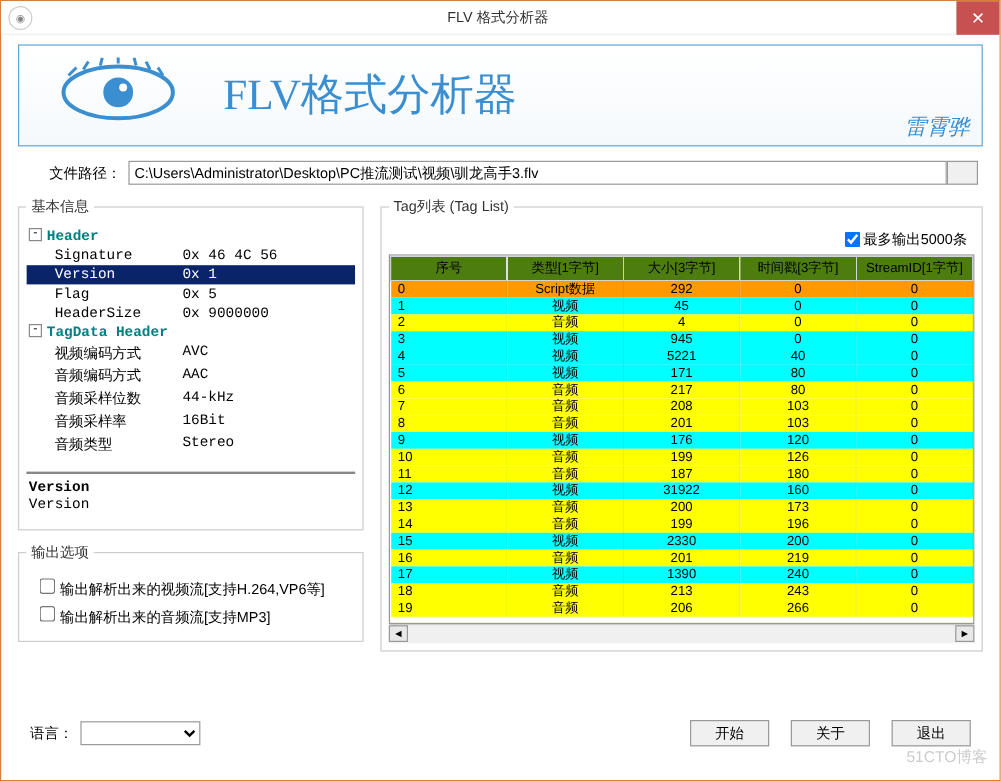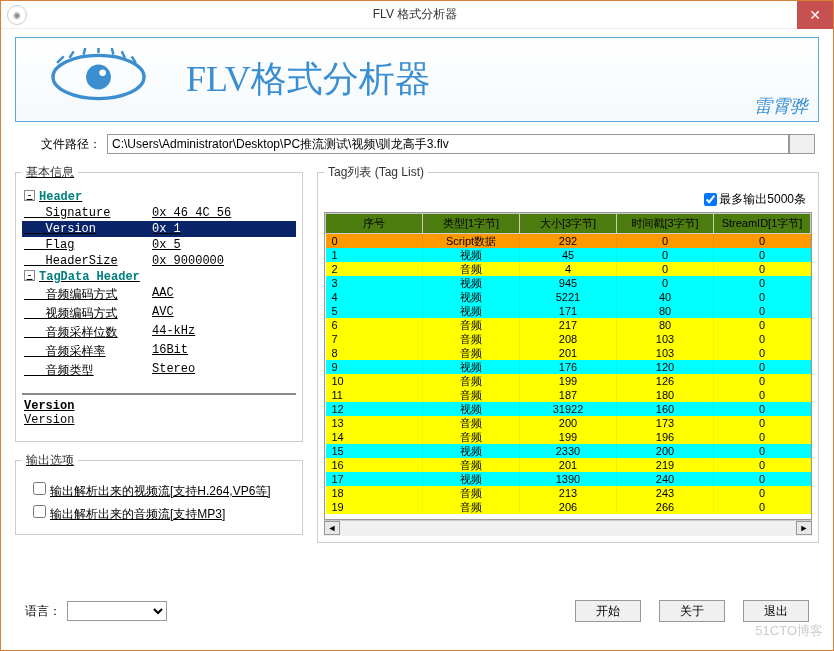--- a/index.html
+++ b/index.html
@@ -12,21 +12,21 @@
 .banner { margin: 8px 14px; height: 85px; border: 1px solid #5da6d8; position: relative; background: linear-gradient(#fff, #f5f9fc); overflow:hidden; }
 .eye-icon { position: absolute; left: 30px; top: 10px; }
 .eye-icon svg { width: 105px; height: 58px; }
 .banner-title { position: absolute; left: 170px; top: 17px; font-size: 36px; color: #3b8fd1; font-family: "Microsoft YaHei"; }
 .banner-author { position: absolute; right: 10px; bottom: 3px; color: #3b8fd1; font-size: 18px; font-style: italic; }
 .file-row { display: flex; align-items: center; margin: 12px 18px 10px 40px; }
 .file-row label { margin-right: 6px; font-size: 12px; }
 .file-row input { flex: 1; height: 20px; border: 1px solid #999; padding: 0 4px; font-size: 12px; }
 .browse-btn { width: 26px; height: 20px; border: 1px solid #999; background: #f0f0f0; margin-left: 0; }
 .content { display: flex; margin: 0 14px; gap: 14px; }
-.left-col { width: 288px; display:flex; flex-direction:column; gap:10px;text-decoration:underline;}
+.left-col { width: 288px; display:flex; flex-direction:column; gap:10px;}
 .right-col { flex: 1; }
 fieldset { border: 1px solid #ccc; padding: 8px 6px 6px 6px; font-size: 12px; }
 legend { padding: 0 4px; color: #333; }
 .tree { font-family: "Courier New", monospace; font-size: 12px; height: 200px; overflow:auto; }
 .tree-row { display: flex; padding: 1px 2px; white-space: pre; }
 .tree-key { display:inline-block; width: 128px; }
 .tree-header { color: #008080; font-weight: bold; }
 .tree-minus { display:inline-block; width:11px; height:11px; border:1px solid #888; text-align:center; line-height:9px; font-size:10px; margin-right:4px; background:#fff;}
 .selected-row { background: #0a246a; color: #fff; }
 .desc-box { border-top: 2px solid #888; margin-top: 4px; padding: 4px 2px; font-family: "Courier New", monospace; height: 42px; }
@@ -88,22 +88,22 @@
         <div class="tree">
           <div class="tree-row"><span class="tree-minus">-</span><span class="tree-header">Header</span></div>
           <div id="header-rows">
               <div class="tree-row"><span class="tree-key">   Signature</span><span>0x 46 4C 56</span></div>
               <div class="tree-row selected-row"><span class="tree-key">   Version</span><span>0x 1</span></div>
               <div class="tree-row"><span class="tree-key">   Flag</span><span>0x 5</span></div>
               <div class="tree-row"><span class="tree-key">   HeaderSize</span><span>0x 9000000</span></div>
             </div>
           <div class="tree-row"><span class="tree-minus">-</span><span class="tree-header">TagData Header</span></div>
           <div id="tag-rows">
+              <div class="tree-row"><span class="tree-key">   视频编码方式</span><span>AVC</span></div>
               <div class="tree-row"><span class="tree-key">   音频编码方式</span><span>AAC</span></div>
-              <div class="tree-row"><span class="tree-key">   视频编码方式</span><span>AVC</span></div>
               <div class="tree-row"><span class="tree-key">   音频采样位数</span><span>44-kHz</span></div>
               <div class="tree-row"><span class="tree-key">   音频采样率</span><span>16Bit</span></div>
               <div class="tree-row"><span class="tree-key">   音频类型</span><span>Stereo</span></div>
             </div>
         </div>
         <div class="desc-box">
           <div class="b">Version</div>
           <div>Version</div>
         </div>
       </fieldset>

